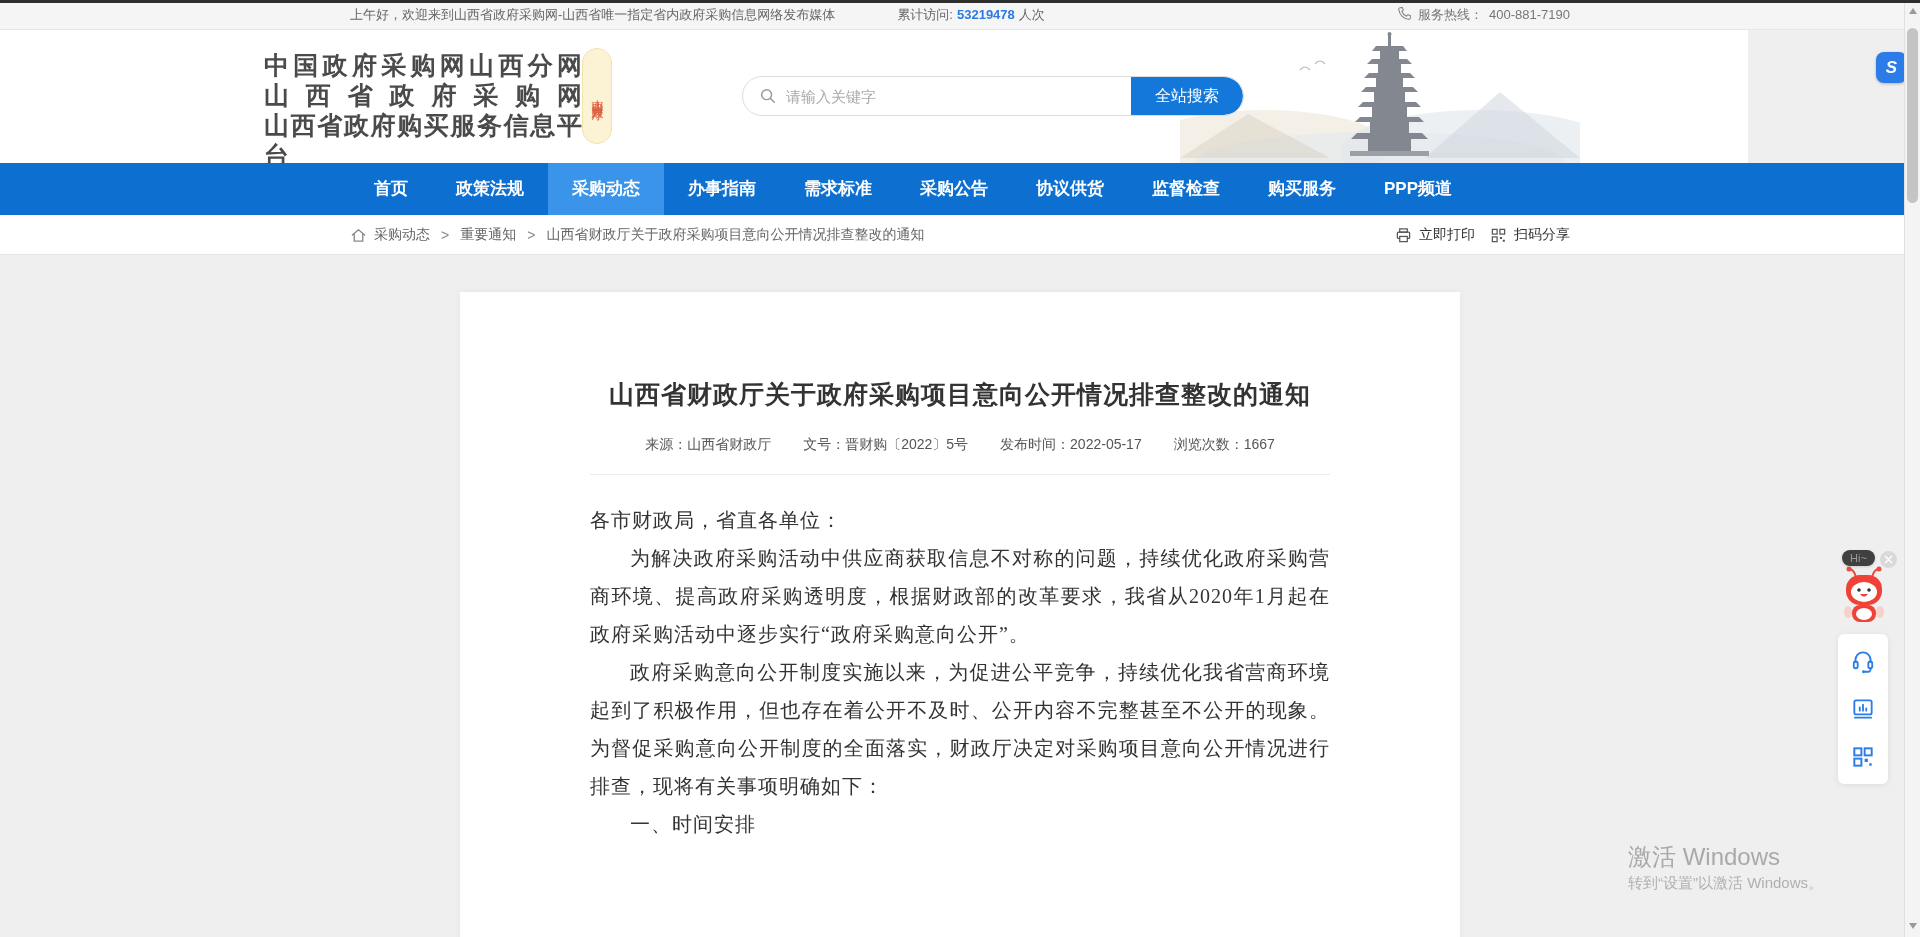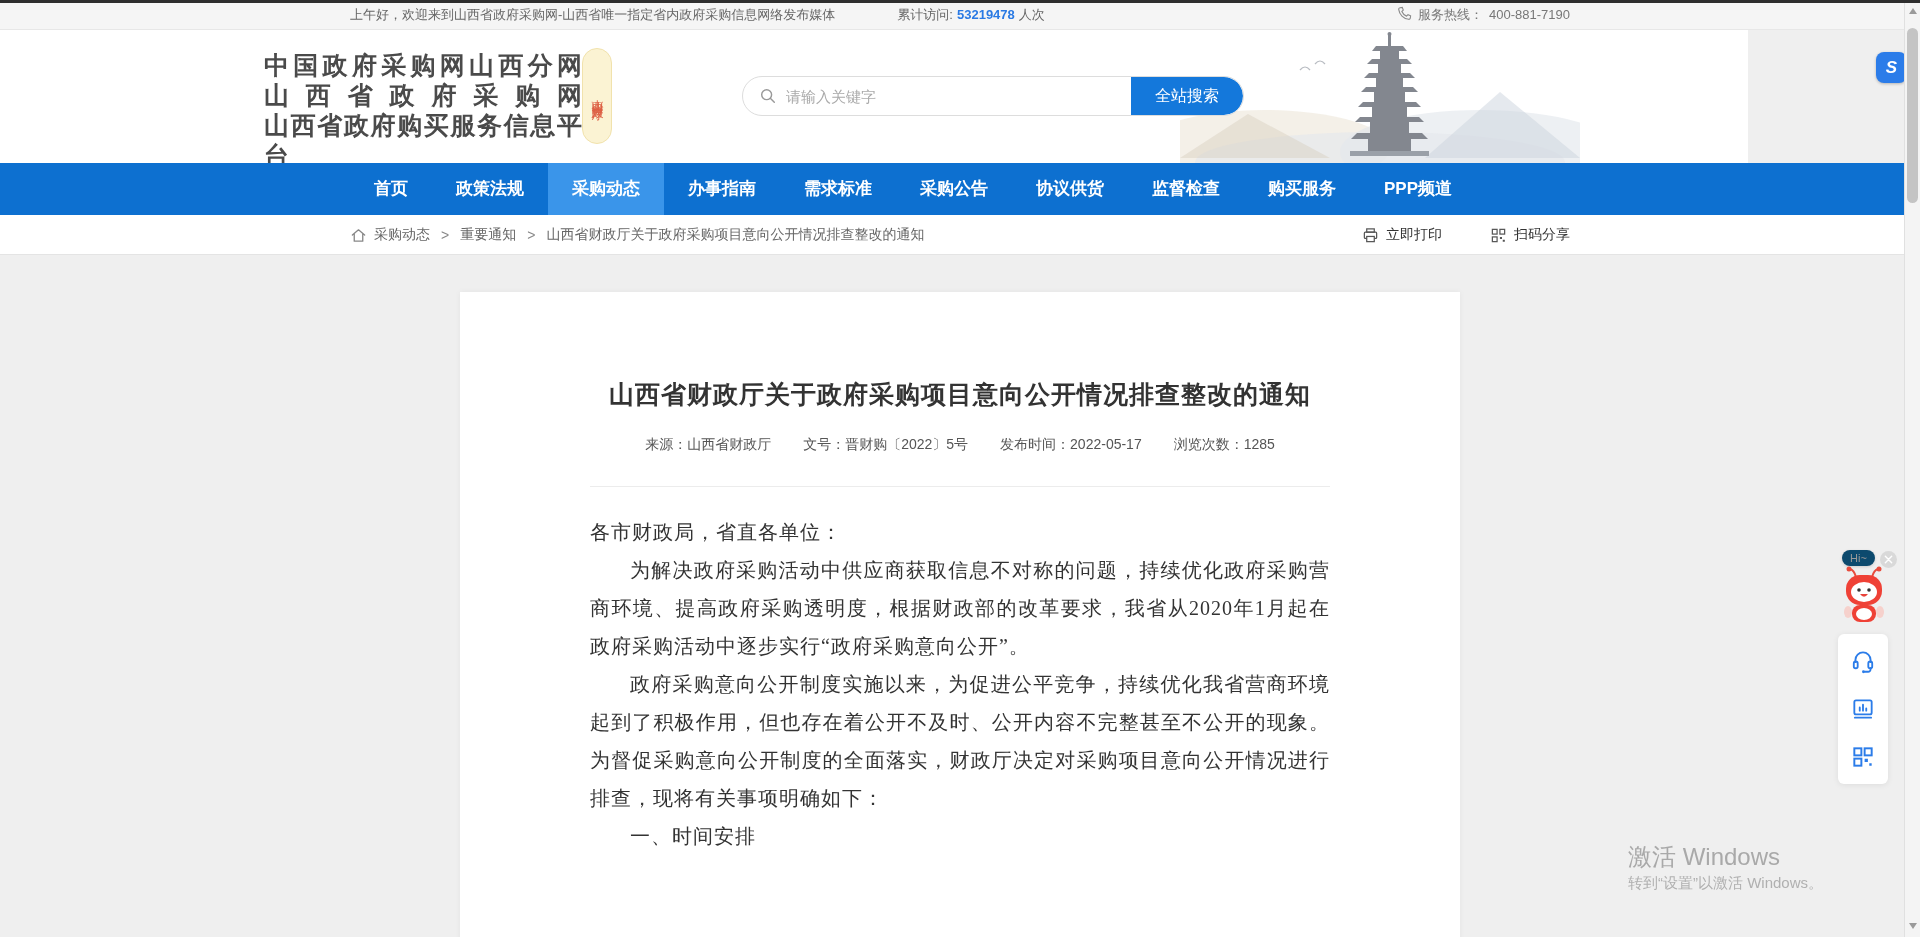--- a/index.html
+++ b/index.html
@@ -40,36 +40,36 @@
   .nav { position:absolute; top:163px; left:0; width:1920px; height:52px; background:#0d70d0; z-index:4; }
   .nav .container { display:flex; height:52px; }
   .nav-item { color:#fff; font-size:17px; font-weight:bold; line-height:52px; padding:0 24px; cursor:pointer; white-space:nowrap; }
   .nav-item.active { background:#3a95ea; }
 
   
   .crumbbar { position:absolute; top:215px; left:0; width:1920px; height:40px; background:#fff; border-bottom:1px solid #e4e4e4; z-index:4; }
   .crumbbar .container { display:flex; align-items:center; height:40px; font-size:14px; color:#666; }
   .crumb-left { display:flex; align-items:center; gap:7px; }
   .crumb-sep { margin:0 4px; color:#888; }
-  .crumb-right { margin-left:auto; display:flex; align-items:center; gap:48px; color:#333; }
+  .crumb-right { margin-left:auto; display:flex; align-items:center; gap:15px; color:#333; }
   .crumb-action { display:flex; align-items:center; gap:7px; cursor:pointer; font-size:14px; }
 
   
   .content-area { position:absolute; top:256px; left:0; width:1920px; height:681px; background:#efefef; overflow:hidden; }
   .article-card { width:1000px; margin:36px auto 0; background:#fff; box-shadow:0 0 6px rgba(0,0,0,.05); min-height:680px; padding:86px 130px 60px; }
   .article-title { font-size:25px; font-weight:bold; color:#333; text-align:center; letter-spacing:1px; line-height:32px; }
-  .article-meta { margin-top:26px; display:flex; justify-content:center; gap:32px; font-size:14px; color:#555; padding-bottom:32px; border-bottom:1px solid #ececec; }
+  .article-meta { margin-top:26px; display:flex; justify-content:center; gap:32px; font-size:14px; color:#555; padding-bottom:20px; border-bottom:1px solid #ececec; }
   .article-body { margin-top:26px; font-family:"Liberation Serif","DejaVu Serif",serif; font-size:20px; color:#333;
                   line-height:38px; letter-spacing:1px; text-align:justify; }
   .article-body p { text-indent:2em; }
   .article-body p.salutation { text-indent:0; }
 
   
   .float-wrap { position:absolute; left:1838px; top:550px; width:52px; z-index:40; }
-  .hi-bubble { position:absolute; left:4px; top:0; background:#0c4a6e; border-radius:9px; padding:2px 8px; font-size:11px; color:#999;
+  .hi-bubble { position:absolute; left:4px; top:0; background:#404040; border-radius:9px; padding:2px 8px; font-size:11px; color:#999;
                box-shadow:0 1px 3px rgba(0,0,0,.15);text-align:center; }
   .close-btn { position:absolute; left:42px; top:1px; width:17px; height:17px; border-radius:50%; background:#d9d9d9; color:#fff;
                display:flex; align-items:center; justify-content:center; font-size:11px; cursor:pointer; }
   .robot { position:absolute; left:2px; top:16px; }
   .tool-panel { position:absolute; left:0; top:84px; width:50px; background:#fff; border-radius:6px; box-shadow:0 1px 6px rgba(0,0,0,.08);
                 display:flex; flex-direction:column; align-items:center; padding:14px 0; gap:22px; }
   .tool-icon { width:26px; height:26px; cursor:pointer; }
 
   
   .watermark { position:absolute; left:1628px; top:842px; color:#a9a9a9; z-index:30; }
@@ -215,21 +215,21 @@
     </div>
   </div>
 
   <div class="content-area">
     <div class="article-card">
       <h1 class="article-title">山西省财政厅关于政府采购项目意向公开情况排查整改的通知</h1>
       <div class="article-meta">
         <span>来源：山西省财政厅</span>
         <span>文号：晋财购〔2022〕5号</span>
         <span>发布时间：2022-05-17</span>
-        <span>浏览次数：1285</span>
+        <span>浏览次数：1667</span>
       </div>
       <div class="article-body">
         <p class="salutation">各市财政局，省直各单位：</p>
         <p>为解决政府采购活动中供应商获取信息不对称的问题，持续优化政府采购营商环境、提高政府采购透明度，根据财政部的改革要求，我省从2020年1月起在政府采购活动中逐步实行“政府采购意向公开”。</p>
         <p>政府采购意向公开制度实施以来，为促进公平竞争，持续优化我省营商环境起到了积极作用，但也存在着公开不及时、公开内容不完整甚至不公开的现象。为督促采购意向公开制度的全面落实，财政厅决定对采购项目意向公开情况进行排查，现将有关事项明确如下：</p>
         <p>一、时间安排</p>
       </div>
     </div>
   </div>
 

